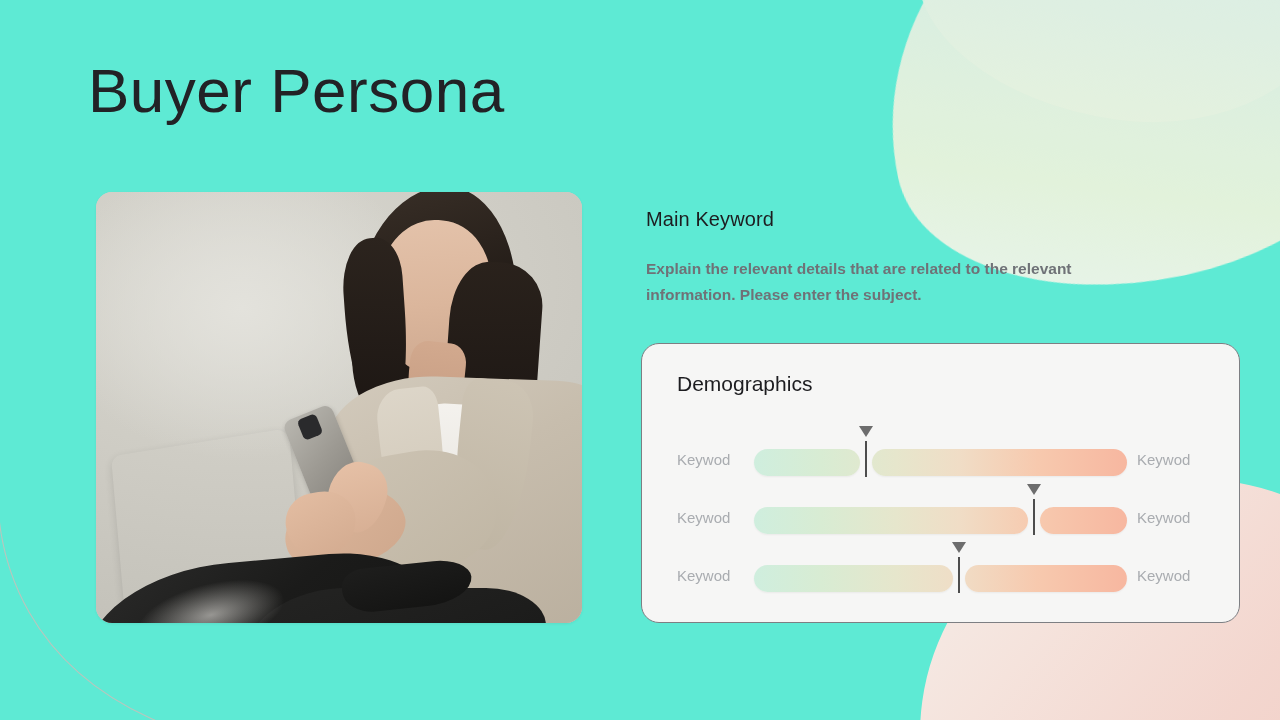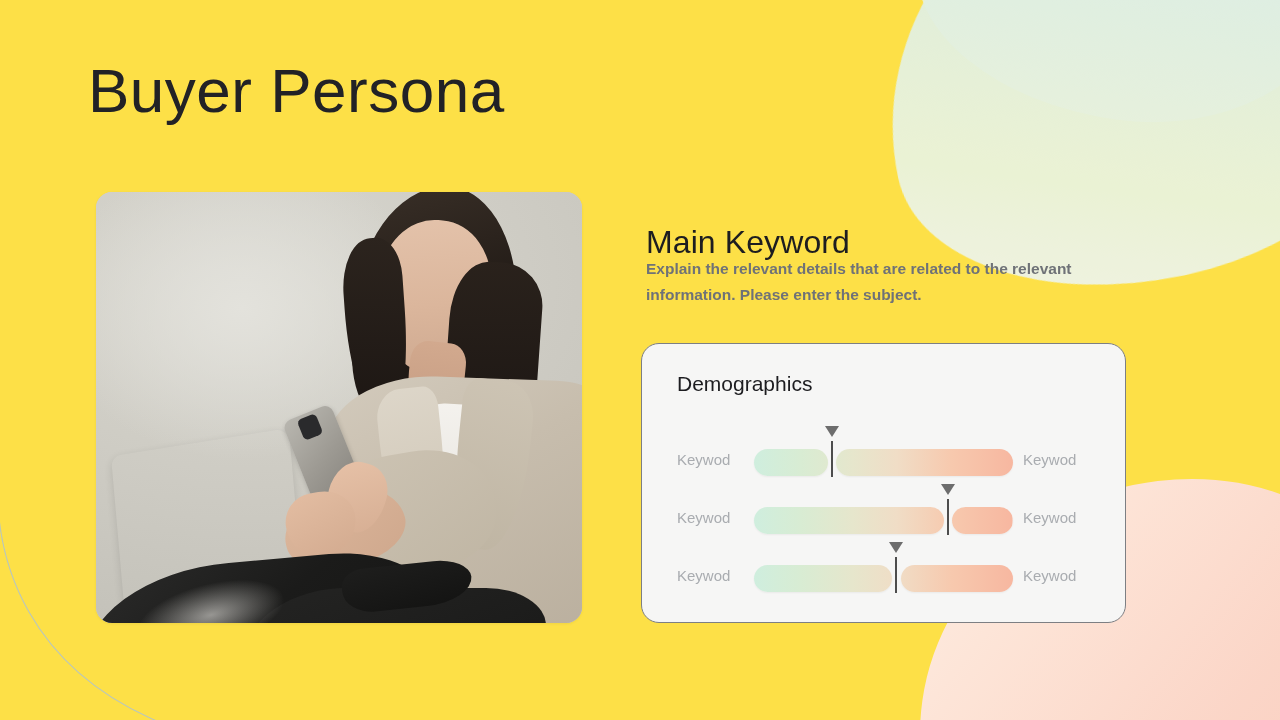--- a/index.html
+++ b/index.html
@@ -7,21 +7,21 @@
   html, body {
     width:1280px; height:720px;
     overflow:hidden;
     background:#f5f5f4;
     font-family:"Liberation Sans", sans-serif;
   }
 
   #slide {
     position:relative;
     width:1280px; height:720px;
-    background:#fde047;
+    background:#5eead4;
     overflow:hidden;
   }
 
   
   .deco { position:absolute; pointer-events:none; }
 
   #blob-top-right {
     top:-150px; right:-120px;
     width:520px; height:430px;
     background:linear-gradient(200deg,#d7ecef 0%,#e0efe2 42%,#eaf3dc 72%,#f1f5ef 100%);
@@ -207,31 +207,31 @@
   .ph-waist {
     position:absolute; left:246px; top:372px; width:130px; height:44px;
     background:linear-gradient(170deg,#1e1e1d 0%,#131312 100%);
     border-radius:18% 28% 36% 24% / 40% 44% 56% 52%;
     transform:rotate(-6deg);
   }
 
   
   #content-heading {
     position:absolute; left:646px; top:208px;
-    font-size:32px; font-weight:400; color:#1d1d20; letter-spacing:.1px;margin-top:16px;
+    font-size:20px; font-weight:400; color:#1d1d20; letter-spacing:.1px;
   }
   #content-body {
     position:absolute; left:646px; top:256px; width:480px;
     font-size:15.5px; line-height:1.66; color:#6f7277; font-weight:700;
   }
 
   
   #demographics-card {
     position:absolute; left:641px; top:343px;
-    width:485px; height:280px;
+    width:599px; height:280px;
     border:1px solid #7d7f83;
     border-radius:18px;
     background:#f6f6f5;
   }
   #demographics-title {
     position:absolute; left:35px; top:28px;
     font-size:21px; font-weight:400; color:#1d1d20;
   }
 
   #slider-list { position:absolute; left:0; top:86px; width:100%; }

